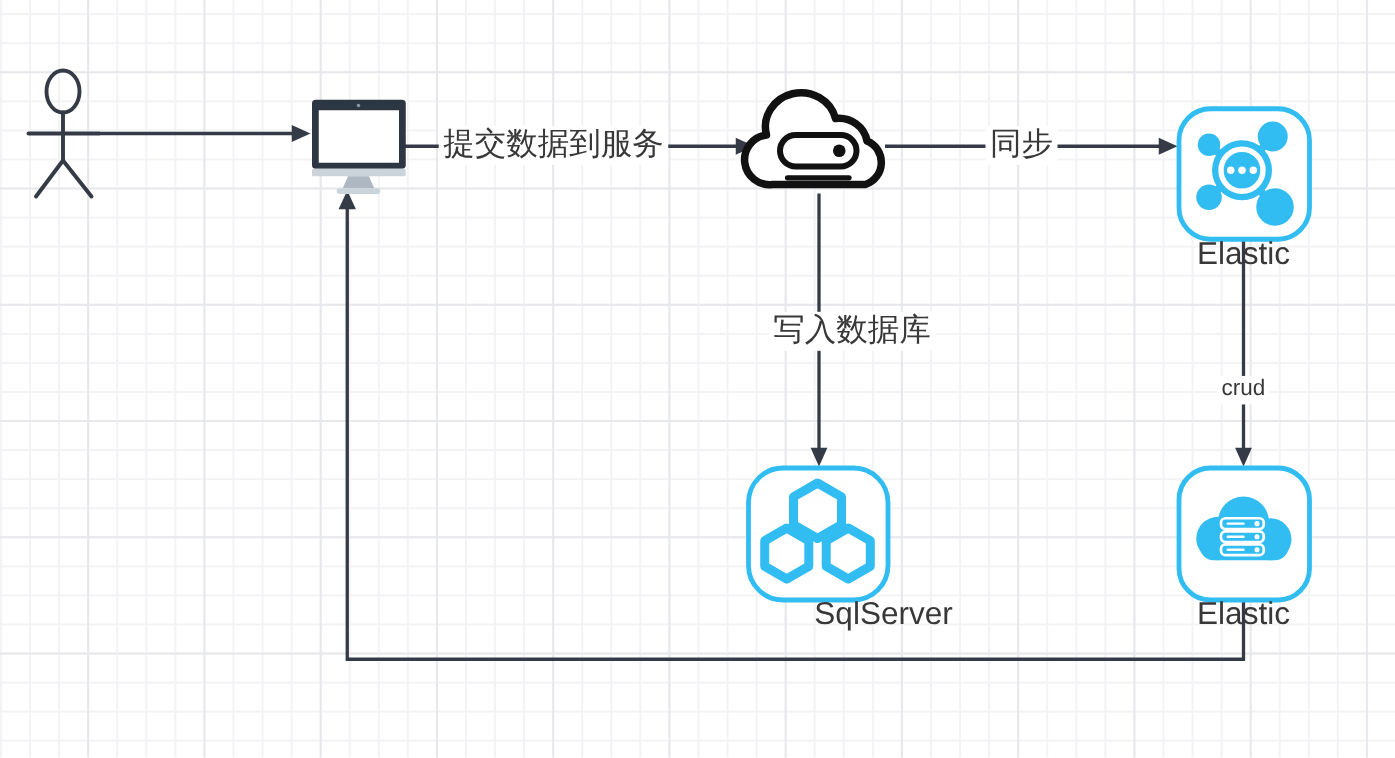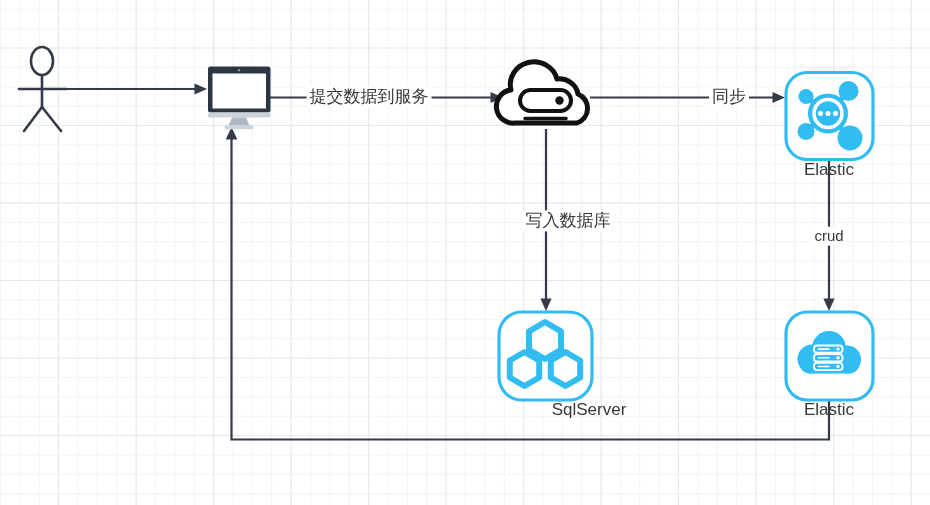--- a/index.html
+++ b/index.html
@@ -10,25 +10,25 @@
       linear-gradient(to right,#e7e8ec 1px,transparent 1px),
       linear-gradient(to bottom,#e7e8ec 1px,transparent 1px),
       linear-gradient(to right,#f3f3f6 1px,transparent 1px),
       linear-gradient(to bottom,#f3f3f6 1px,transparent 1px);
     background-size:77.5px 77.5px,77.5px 77.5px,19.375px 19.375px,19.375px 19.375px;
     background-position:58.125px 0px,0px 47.5px,0px 0px,0px 8.8px;
   }
   svg.layer{position:absolute;left:0;top:0;}
   .lbl{
     position:absolute;transform:translate(-50%,-50%);
-    font-size:17px;color:#383838;background:#ffffff;
+    font-size:21px;color:#383838;background:#ffffff;
     padding:0 3px;white-space:nowrap;line-height:1.25;
   }
   .lbl.node{background:transparent;padding:0 1px;}
-  .lbl.small{font-size:15px;}
+  .lbl.small{font-size:15px;margin-top:24px;}
 </style>
 </head>
 <body>
 
 <div class="canvas">
 
   <svg class="layer" width="930" height="505" viewBox="0 0 930 505">
 
     <g stroke="#353b46" stroke-width="2.2" fill="none">
       <line x1="66" y1="89" x2="195" y2="89"></line>
@@ -143,21 +143,21 @@
         </g>
         <circle cx="838" cy="349.1" r="1.7" fill="#ffffff"></circle>
         <circle cx="838" cy="357.8" r="1.7" fill="#ffffff"></circle>
         <circle cx="838" cy="366.5" r="1.7" fill="#ffffff"></circle>
       </g>
     </g>
   </svg>
 
   <div class="lbl" style="left:369px;top:97px;">提交数据到服务</div>
 
-  <div class="lbl" style="left:681px;top:97px;margin-left:48px;">同步</div>
+  <div class="lbl" style="left:681px;top:97px;">同步</div>
 
   <div class="lbl" style="left:568px;top:221px;">写入数据库</div>
 
   <div class="lbl small" style="left:829px;top:236px;">crud</div>
 
 
   <div class="lbl node" style="left:829px;top:169.5px;">Elastic</div>
 
   <div class="lbl node" style="left:545px;top:410px;margin-left:44px;">SqlServer</div>
 

